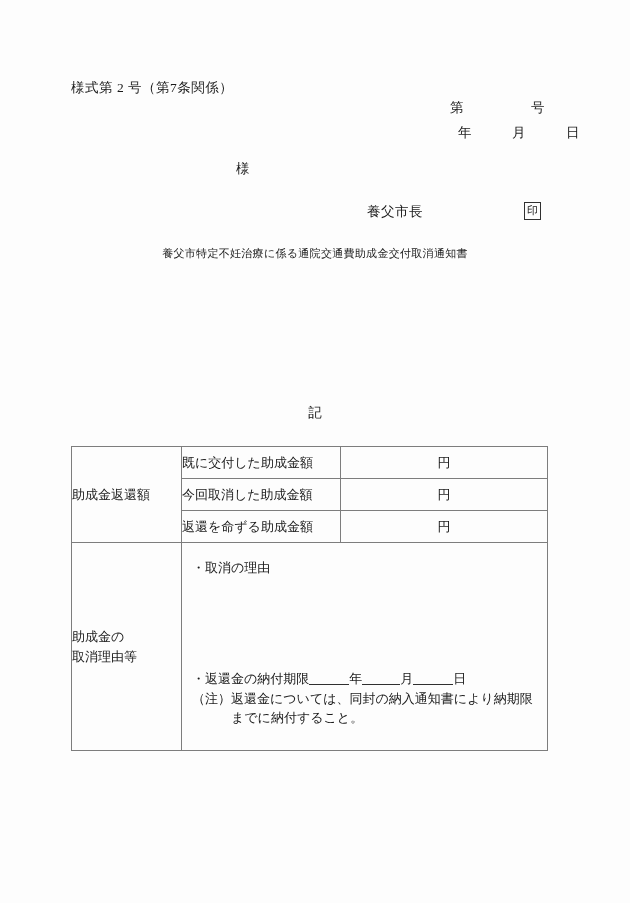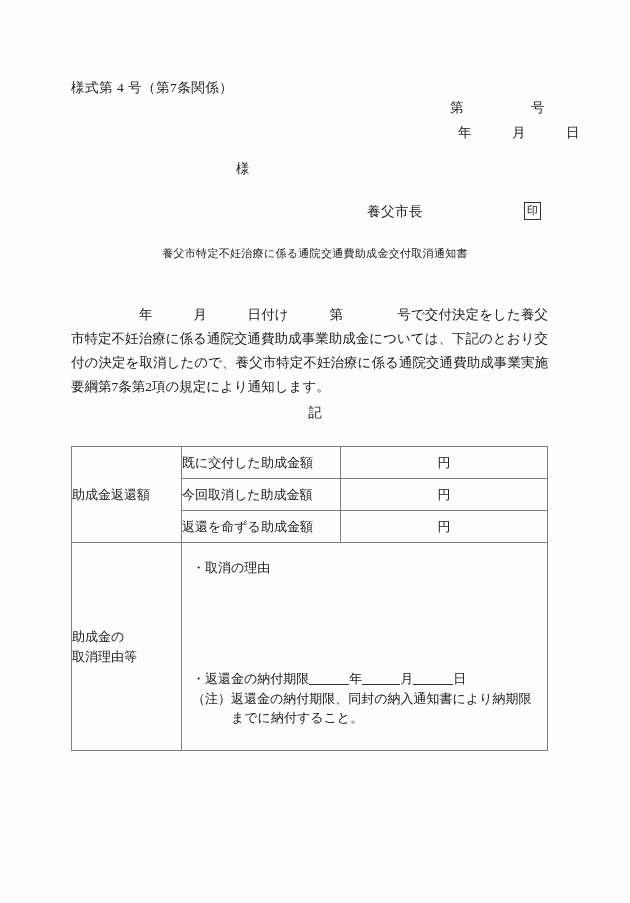--- a/index.html
+++ b/index.html
@@ -183,35 +183,34 @@
     text-align: left;
     padding-left: 10px;
     line-height: 20px;
   }
 </style>
 </head>
 <body>
 
 <div class="page">
 
-  <div class="form-no">様式第 4 号（第7条関係）</div>
+  <div class="form-no">様式第 2 号（第7条関係）</div>
 
   <div class="doc-number">第　　　　　号</div>
 
   <div class="doc-date">年　　　月　　　日</div>
 
   <div class="addressee">様</div>
 
   <div class="issuer">養父市長</div>
 
   <div class="seal-box">印</div>
 
   <div class="doc-title">養父市特定不妊治療に係る通院交通費助成金交付取消通知書</div>
 
-  <div class="body-text">　　　　　年　　　月　　　日付け　　　第　　　　号で交付決定をした養父市特定不妊治療に係る通院交通費助成事業助成金については、下記のとおり交付の決定を取消したので、養父市特定不妊治療に係る通院交通費助成事業実施要綱第7条第2項の規定により通知します。</div>
 
   <div class="ki-mark">記</div>
 
   <table class="form-table">
     <colgroup>
       <col class="col-label">
       <col class="col-mid">
       <col class="col-amount">
     </colgroup>
     <tbody>
@@ -231,21 +230,21 @@
       <tr>
         <td class="label-block">
           <div>助成金の</div>
           <div>取消理由等</div>
         </td>
         <td class="reason-cell" colspan="2">
           <div class="reason-inner">
             <div class="reason-line">・取消の理由</div>
             <div class="deadline-block">
               <div class="deadline-line"><span>・返還金の納付期限</span><span class="blank-rule w-short"></span><span>年</span><span class="blank-rule w-mid"></span><span>月</span><span class="blank-rule w-mid2"></span><span>日</span></div>
-              <div class="note-line">（注）返還金の納付期限、同封の納入通知書により納期限</div>
+              <div class="note-line">（注）返還金については、同封の納入通知書により納期限</div>
               <div class="note-cont">　　　までに納付すること。</div>
             </div>
           </div>
         </td>
       </tr>
     </tbody>
   </table>
 
 </div>
 

